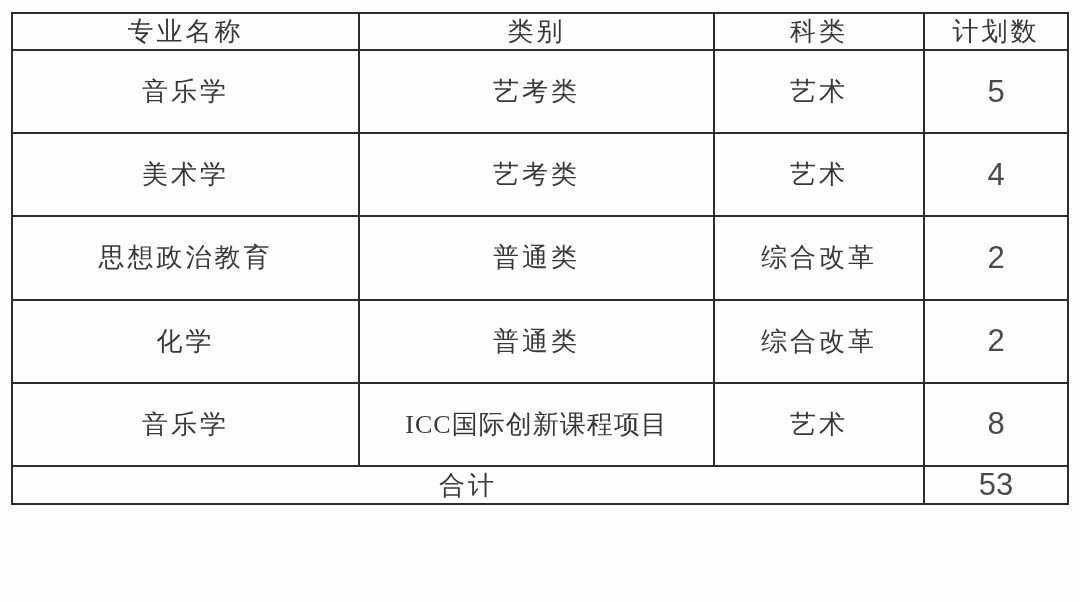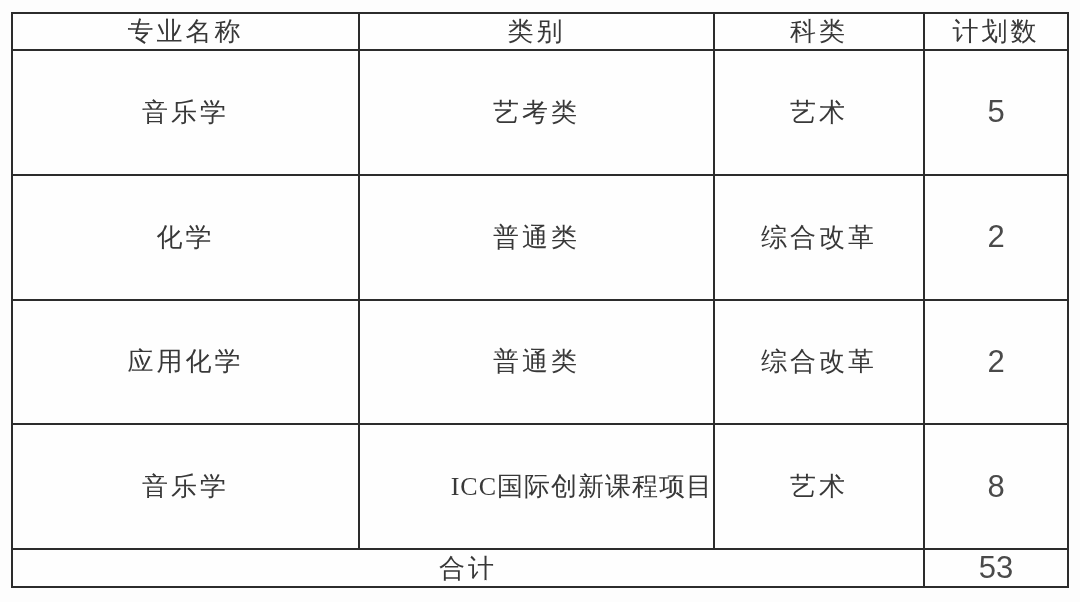--- a/index.html
+++ b/index.html
@@ -5,21 +5,21 @@
   * { box-sizing: border-box; }
   html, body {
     margin: 0; padding: 0;
     width: 1080px; height: 602px;
     background: #fdfdfd;
     font-family: "Liberation Serif", "DejaVu Serif", serif;
   }
   .page { position: relative; width: 1080px; height: 602px; }
   table.plan {
     position: absolute; left: 11px; top: 12px;
-    width: 1056px; height: 576px;
+    width: 1056px; height: 493px;
     border-collapse: collapse;
     table-layout: fixed;
     background: #fefefe;
   }
   .plan th, .plan td {
     border: 2px solid #2c2c2c;
     text-align: center;
     vertical-align: middle;
     font-size: 26px;
     font-weight: normal;
@@ -28,21 +28,21 @@
     padding: 0;
     white-space: nowrap;
     overflow: hidden;
   }
   .plan td.num {
     font-family: "Liberation Sans", "DejaVu Sans", sans-serif;
     font-size: 31px;
     color: #4a4a4a;
     letter-spacing: 0;
   }
-  .plan td.proj { letter-spacing: 1px; text-align: right; }
+  .plan td.proj { letter-spacing: 1px; }
 </style>
 </head>
 <body>
 
 <div class="page">
   <table class="plan">
     <colgroup>
       <col style="width:347px">
       <col style="width:355px">
       <col style="width:210px">
@@ -57,27 +57,33 @@
       </tr>
     </thead>
     <tbody>
       <tr>
         <td>音乐学</td>
         <td>艺考类</td>
         <td>艺术</td>
         <td class="num">5</td>
       </tr>
       <tr>
-        <td>化学</td>
+        <td>美术学</td>
+        <td>艺考类</td>
+        <td>艺术</td>
+        <td class="num">4</td>
+      </tr>
+      <tr>
+        <td>思想政治教育</td>
         <td>普通类</td>
         <td>综合改革</td>
         <td class="num">2</td>
       </tr>
       <tr>
-        <td>应用化学</td>
+        <td>化学</td>
         <td>普通类</td>
         <td>综合改革</td>
         <td class="num">2</td>
       </tr>
       <tr>
         <td>音乐学</td>
         <td class="proj">ICC国际创新课程项目</td>
         <td>艺术</td>
         <td class="num">8</td>
       </tr>

